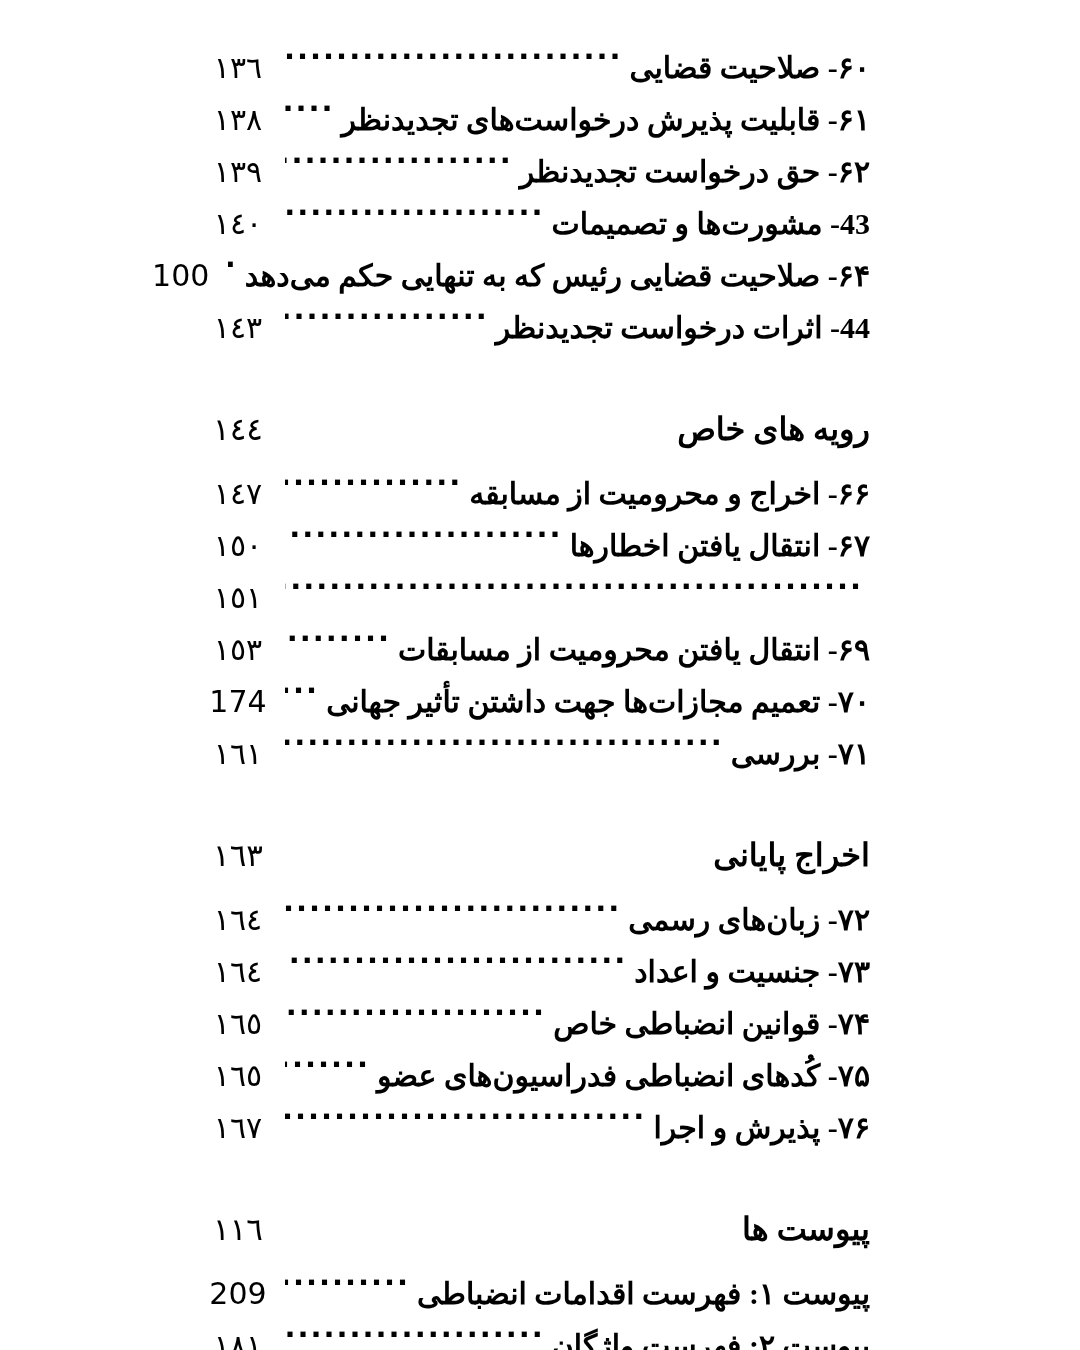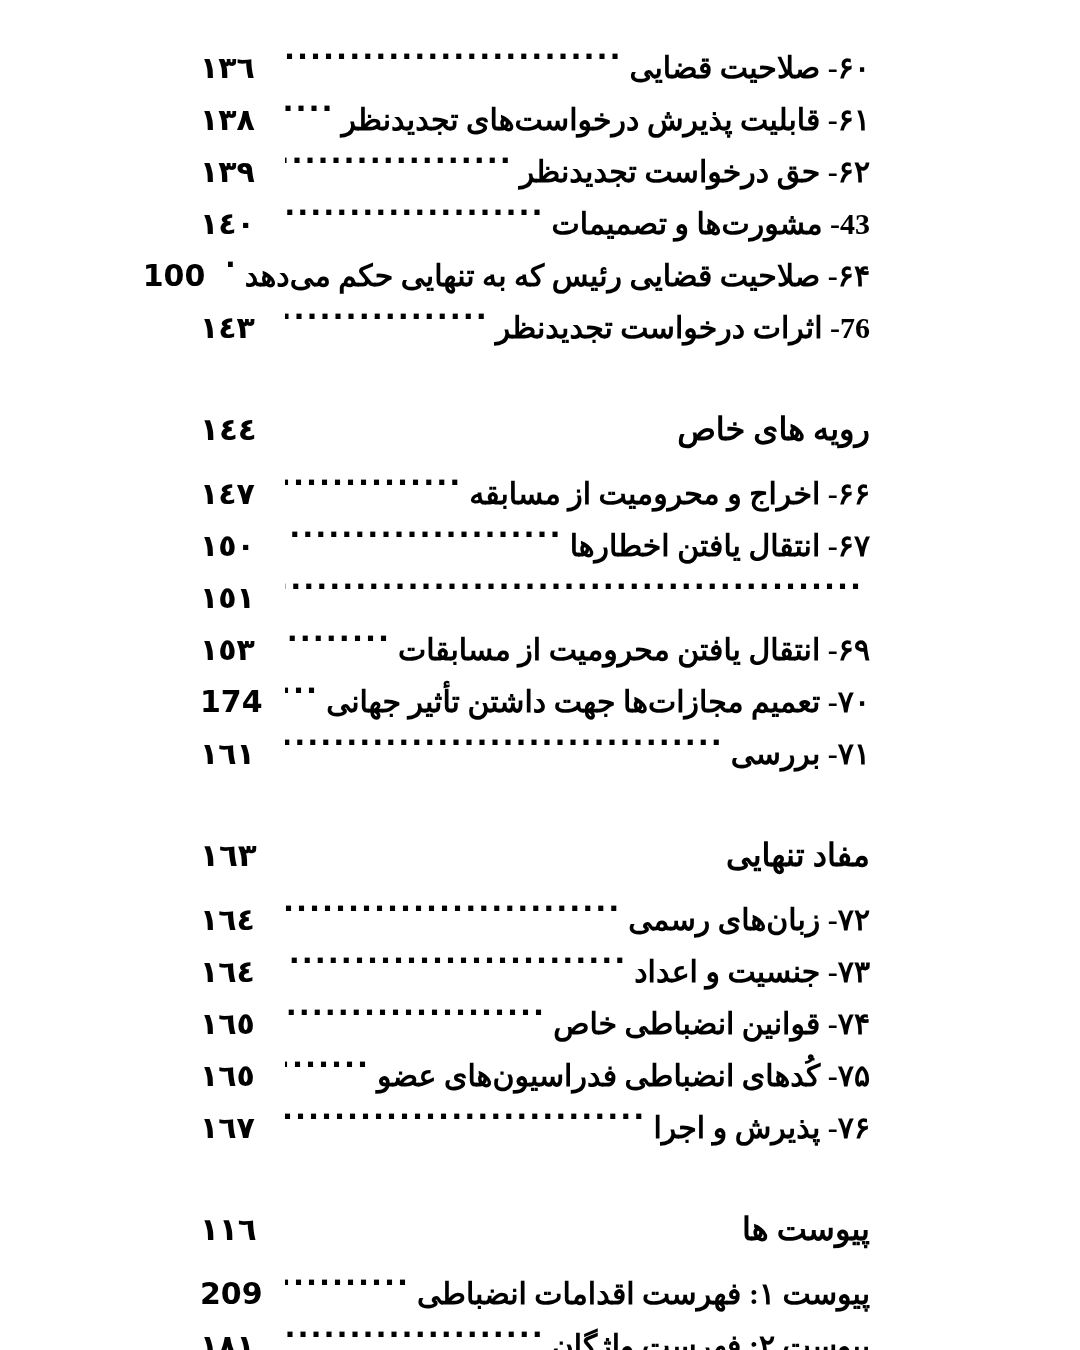--- a/index.html
+++ b/index.html
@@ -72,22 +72,22 @@
     bottom: 0.10em;
     white-space: nowrap;
     font-size: 29px;
     font-weight: 700;
     letter-spacing: 2.0px;
     color: #000000;
   }
 
   .page-num {
     flex: 0 0 auto;
-    font-weight: 700;
-    text-align: left;
+    font-weight: 400;
+    text-align: center;
     min-width: 76px;
     direction: rtl;
     unicode-bidi: isolate;
   }
 
   
   .section-row {
     height: 74px;
     line-height: 74px;
     font-size: 32px;
@@ -130,21 +130,21 @@
         <span class="entry-title">43- مشورت‌ها و تصمیمات</span>
         <span class="leader"></span>
         <span class="page-num">١٤٠</span>
       </div>
       <div class="toc-row entry-line">
         <span class="entry-title">۶۴- صلاحیت قضایی رئیس که به تنهایی حکم می‌دهد</span>
         <span class="leader"></span>
         <span class="page-num">100</span>
       </div>
       <div class="toc-row entry-line">
-        <span class="entry-title">76- اثرات درخواست تجدیدنظر</span>
+        <span class="entry-title">44- اثرات درخواست تجدیدنظر</span>
         <span class="leader"></span>
         <span class="page-num">١٤٣</span>
       </div>
       <div class="gap-med"></div>
       <div class="toc-row section-row">
         <span class="entry-title">رویه های خاص</span>
         <span class="leader"></span>
         <span class="page-num">١٤٤</span>
       </div>
       <div class="toc-row entry-line">
@@ -171,21 +171,21 @@
         <span class="leader"></span>
         <span class="page-num">174</span>
       </div>
       <div class="toc-row entry-line">
         <span class="entry-title">۷۱- بررسی</span>
         <span class="leader"></span>
         <span class="page-num">١٦١</span>
       </div>
       <div class="gap-med"></div>
       <div class="toc-row section-row">
-        <span class="entry-title">مفاد تنهایی</span>
+        <span class="entry-title">اخراج پایانی</span>
         <span class="leader"></span>
         <span class="page-num">١٦٣</span>
       </div>
       <div class="toc-row entry-line">
         <span class="entry-title">۷۲- زبان‌های رسمی</span>
         <span class="leader"></span>
         <span class="page-num">١٦٤</span>
       </div>
       <div class="toc-row entry-line">
         <span class="entry-title">۷۳- جنسیت و اعداد</span>

